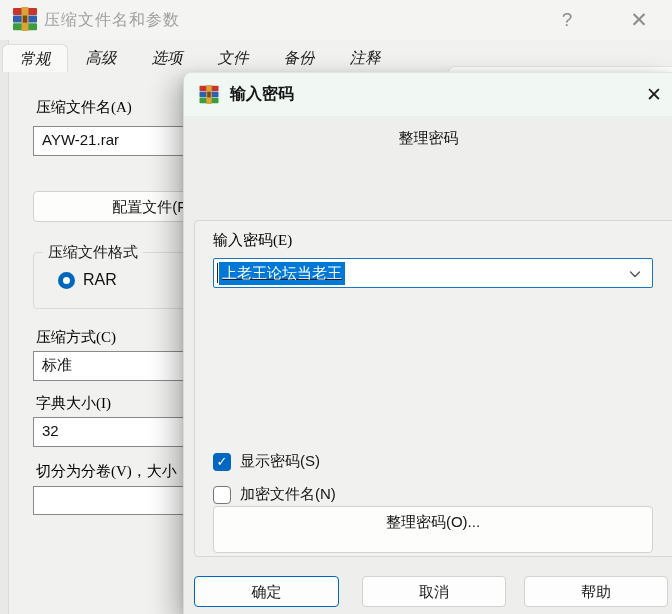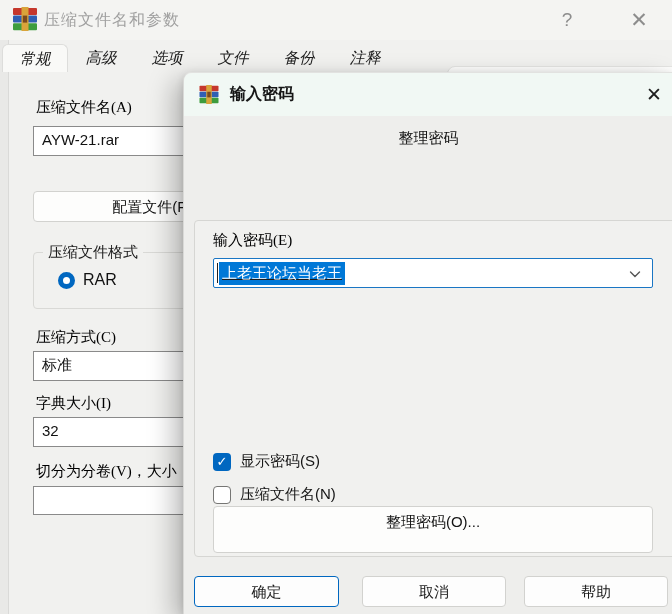--- a/index.html
+++ b/index.html
@@ -167,21 +167,21 @@
       </svg>
     </div>
 
     <div class="abs check-row" style="top:231px;">
       <span class="checkbox checked"><span>✓</span></span>
       <span class="check-label">显示密码(S)</span>
     </div>
 
     <div class="abs check-row" style="top:264px;">
       <span class="checkbox unchecked"></span>
-      <span class="check-label">压缩文件名(N)</span>
+      <span class="check-label">加密文件名(N)</span>
     </div>
 
     <div class="abs soft-btn organize-btn">整理密码(O)...</div>
   </div>
 
   <div class="abs footer-btn ok-btn">确定</div>
   <div class="abs footer-btn cancel-btn">取消</div>
   <div class="abs footer-btn help-btn-modal">帮助</div>
 </div>
 

